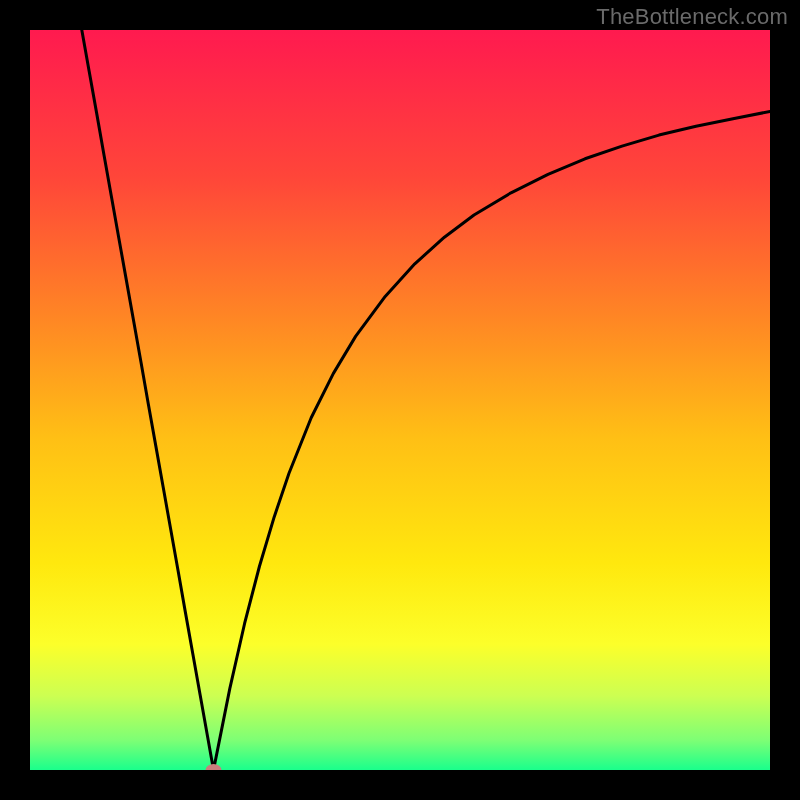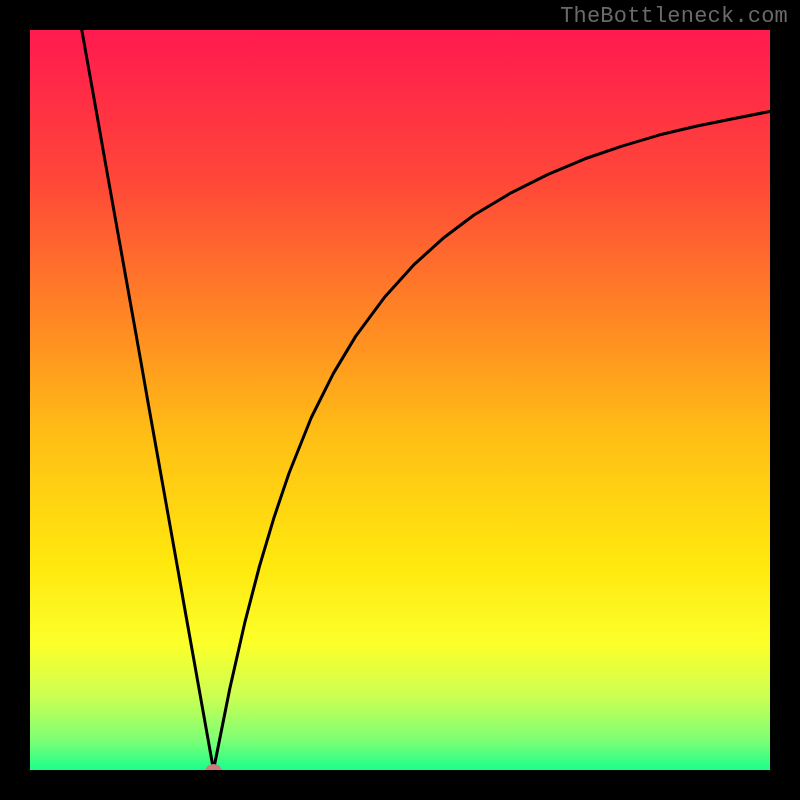--- a/index.html
+++ b/index.html
@@ -27,21 +27,20 @@
     height: 740px;
   }
   .watermark {
     position: absolute;
     top: 4px;
     right: 12px;
     color: #6a6a6a;
     font-size: 22px;
     font-weight: 500;
     letter-spacing: 0.2px;
-    font-family: Liberation Mono, monospace;
   }
 </style>
 </head>
 <body>
 
 <div class="frame">
   <svg class="plot" viewBox="0 0 740 740" preserveAspectRatio="none">
     <defs>
       <linearGradient id="bg-grad" x1="0" y1="0" x2="0" y2="1">
           <stop offset="0%" stop-color="#ff1a4f"></stop>

